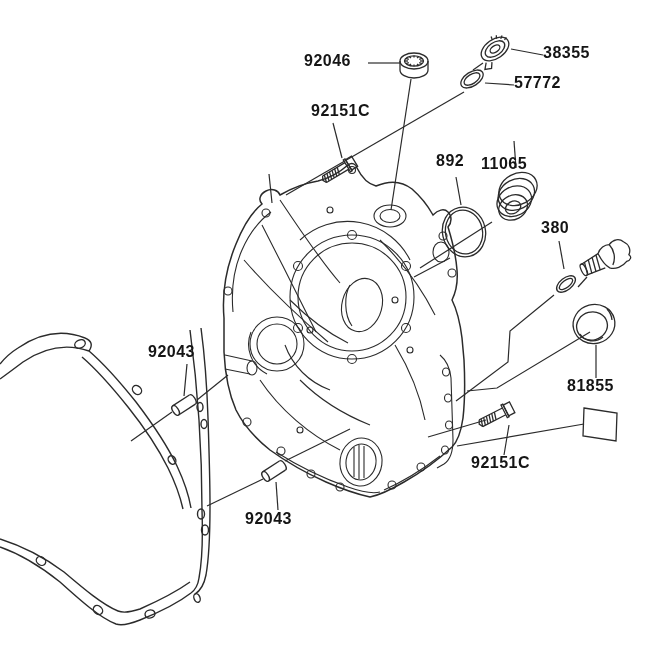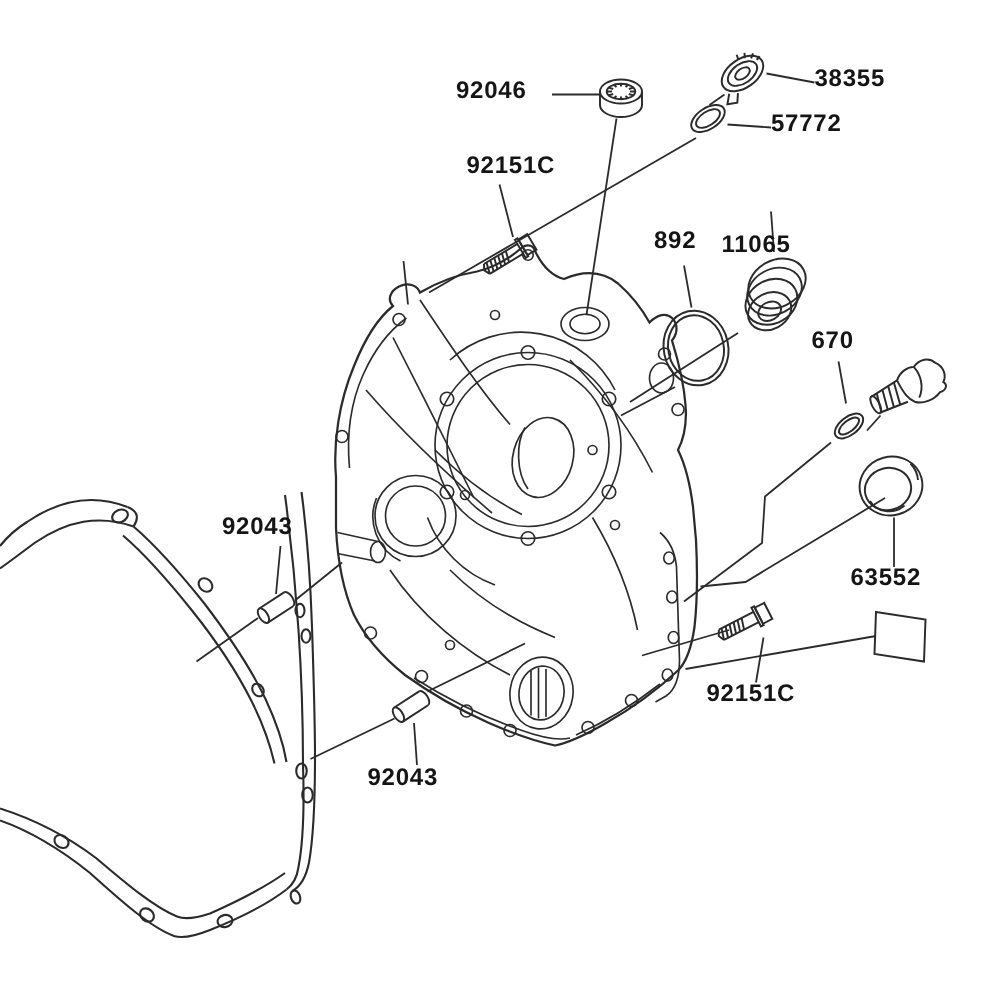--- a/index.html
+++ b/index.html
@@ -301,19 +301,19 @@
       </g>
     </g>
   </svg>
 
   <div class="part-label" style="left:304px;top:53px;">92046</div>
   <div class="part-label" style="left:311px;top:103px;">92151C</div>
   <div class="part-label" style="left:543px;top:45px;">38355</div>
   <div class="part-label" style="left:514px;top:75px;">57772</div>
   <div class="part-label" style="left:481px;top:120px;margin-top:36px;">11065</div>
   <div class="part-label" style="left:436px;top:153px;">892</div>
-  <div class="part-label" style="left:541px;top:220px;">670</div>
-  <div class="part-label" style="left:567px;top:378px;">63552</div>
+  <div class="part-label" style="left:541px;top:220px;">380</div>
+  <div class="part-label" style="left:567px;top:378px;">81855</div>
   <div class="part-label" style="left:471px;top:455px;">92151C</div>
   <div class="part-label" style="left:148px;top:344px;">92043</div>
   <div class="part-label" style="left:245px;top:511px;">92043</div>
 
 </div>
 
 </body></html>

